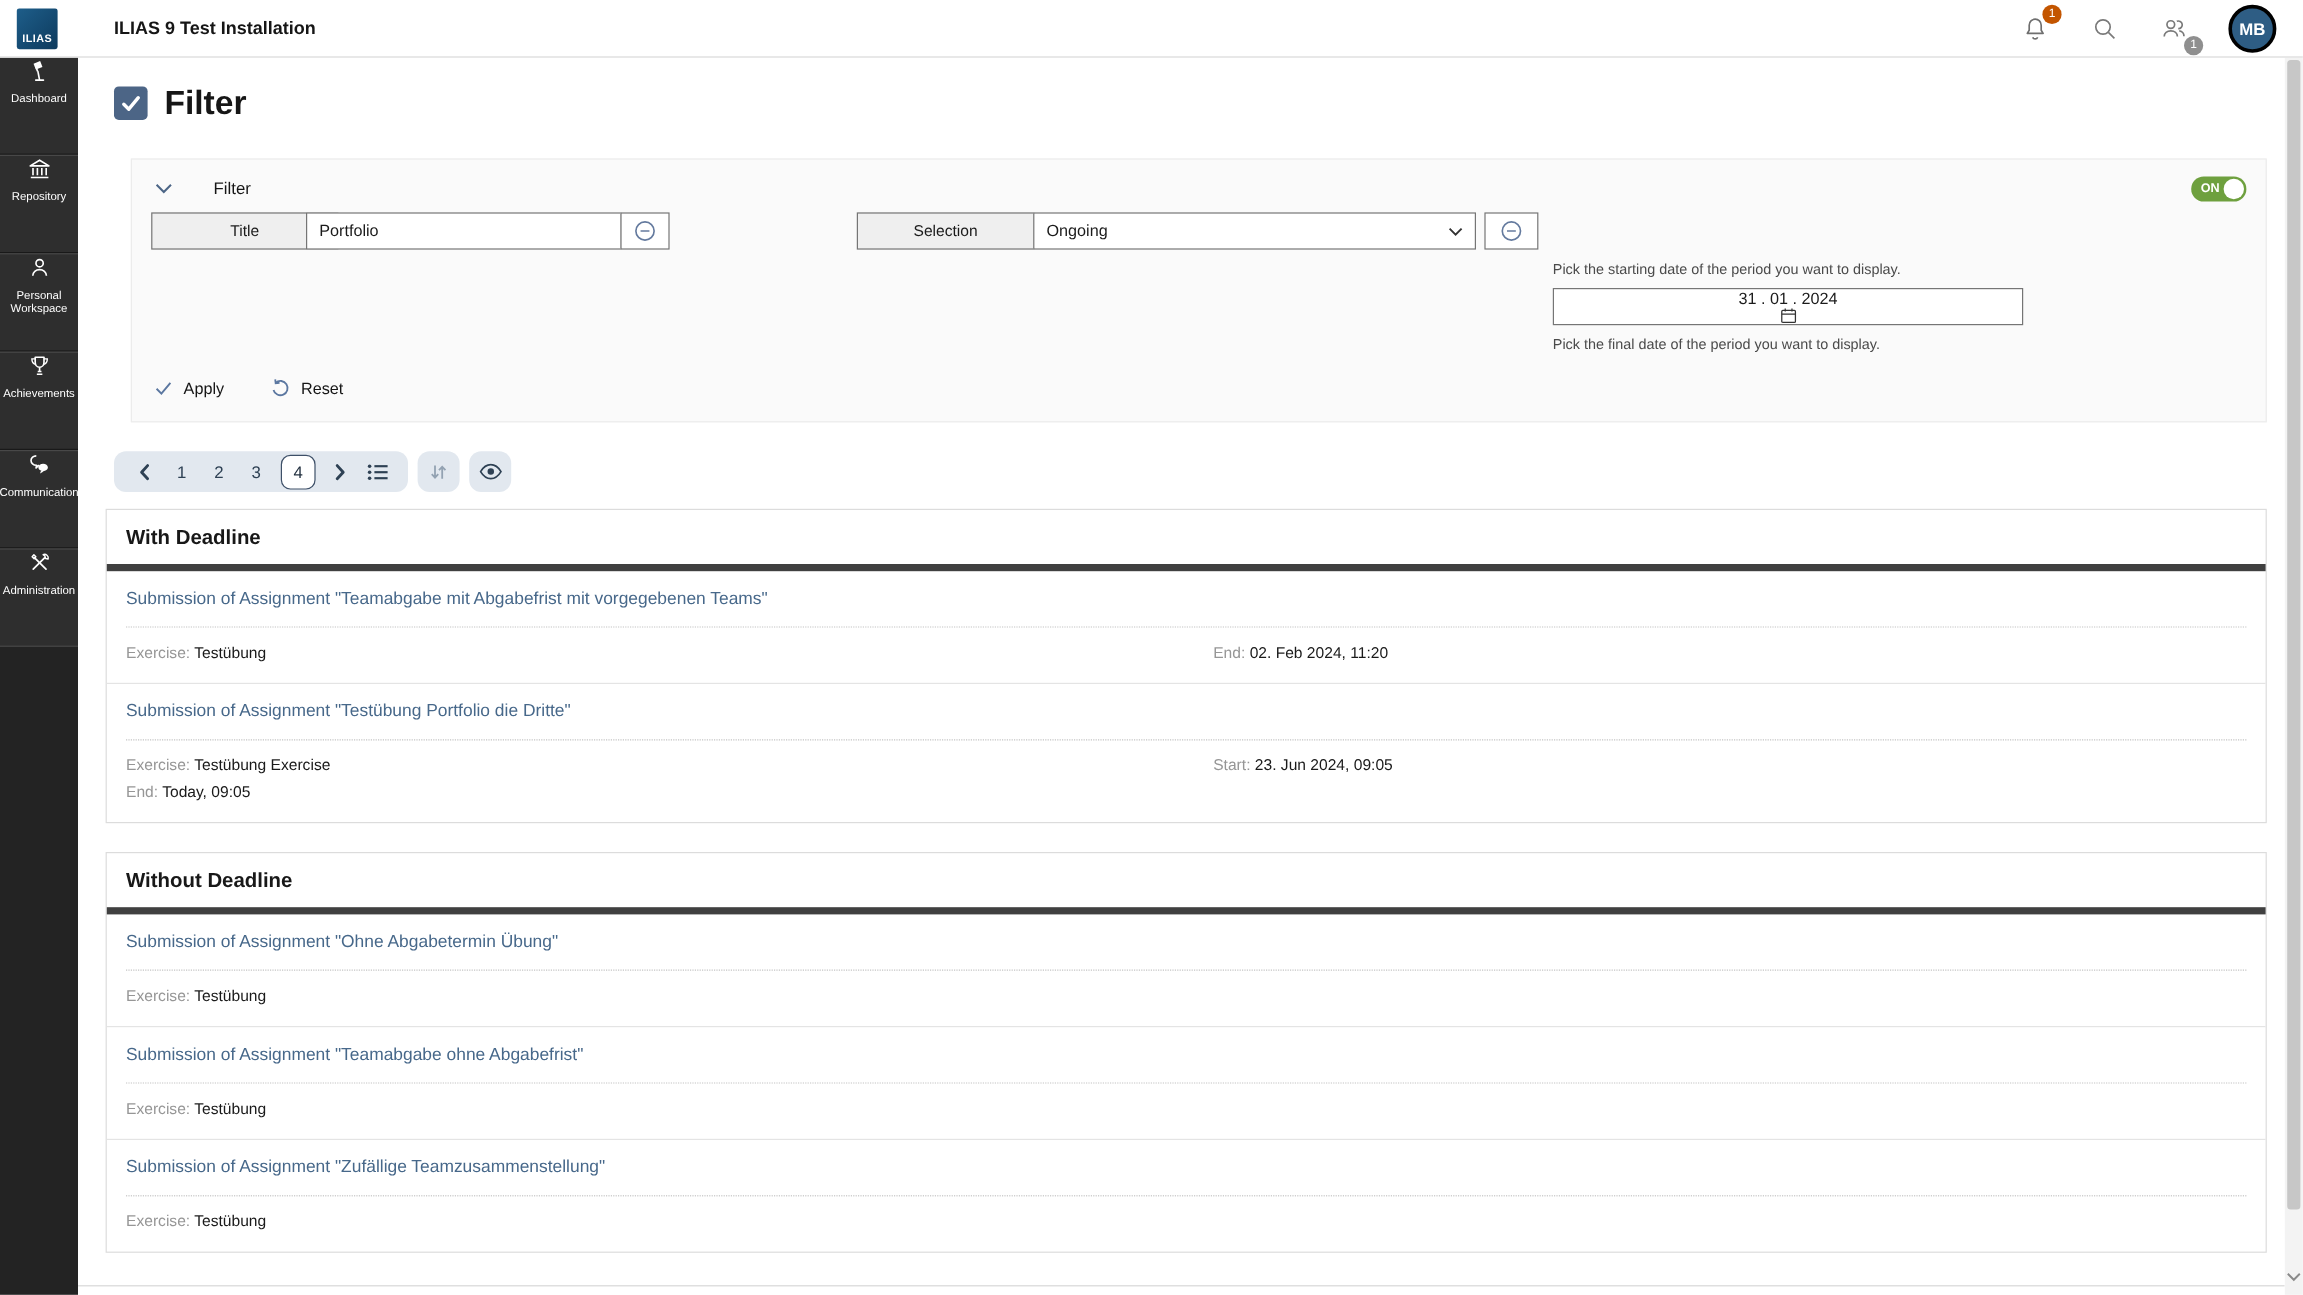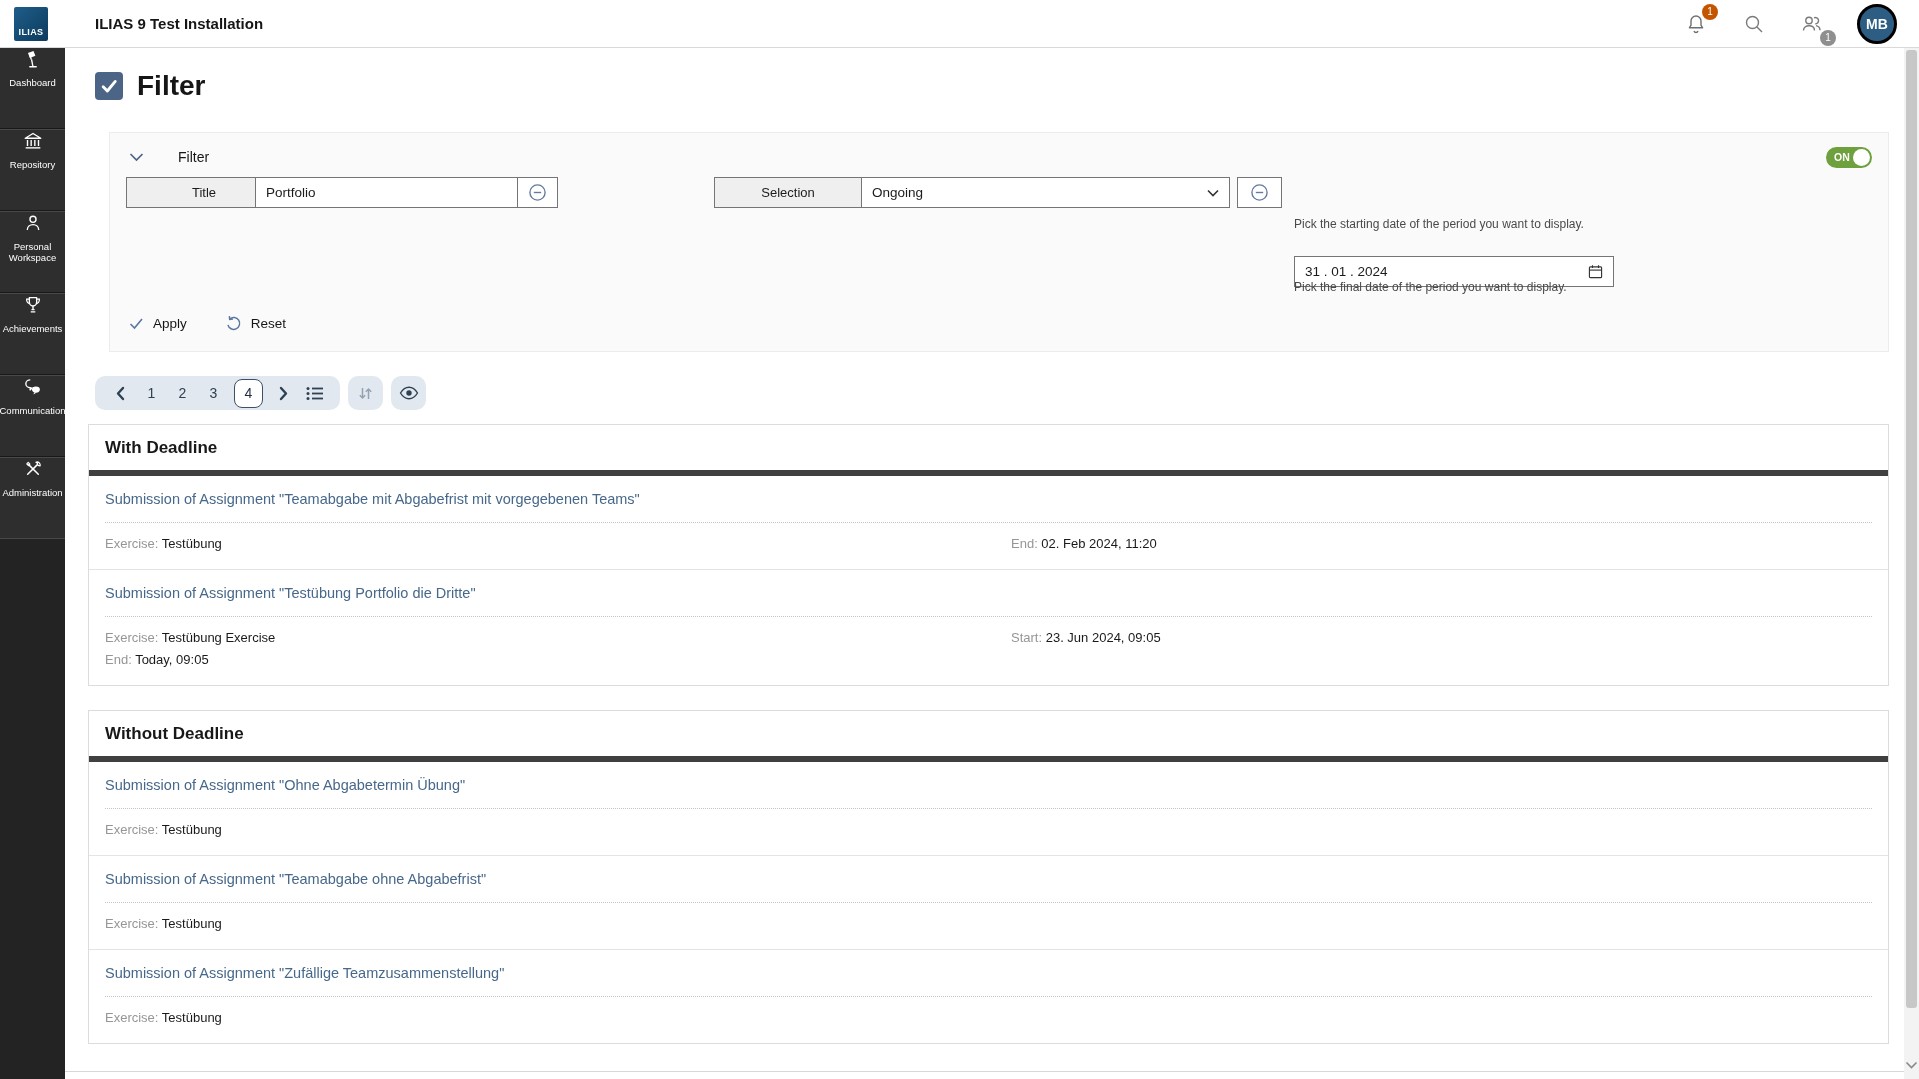--- a/index.html
+++ b/index.html
@@ -57,21 +57,21 @@
   .fselect{padding:0 10px;justify-content:space-between;cursor:pointer;}
   .fminus{justify-content:center;cursor:pointer;}
   .fdate{padding:0 10px;justify-content:space-between;cursor:text;}
   #f-title-label{left:0;width:156px;top:0;}
   #f-title-input{left:129px;width:263px;top:0;}
   #f-minus1{left:391px;width:41px;top:0;}
   #f-sel-label{left:588px;width:148px;top:0;}
   #f-sel-input{left:735px;width:369px;top:0;}
   #f-minus2{left:1111px;width:45px;top:0;}
   #f-date1{left:1168px;width:395px;top:0;}
-  #f-date2{left:1168px;width:320px;top:79px;}
+  #f-date2{left:1168px;width:392px;top:63px;flex-direction:column;}
   .helper{position:absolute;font-size:12px;color:#4a4a4a;}
   #f-help1{left:1168px;top:40px;}
   #f-help2{left:1168px;top:103px;}
   .factions{position:absolute;left:3px;top:138px;display:flex;gap:38px;align-items:center;}
   .faction{display:flex;gap:9px;align-items:center;font-size:13.5px;color:#161616;cursor:pointer;}
   
   .pagination{margin-top:24px;margin-left:7px;display:flex;gap:8px;align-items:center;}
   .pg-main{height:34px;background:#e2e8ef;border-radius:10px;display:flex;align-items:center;padding:0 10px;}
   .pg-btn{min-width:31px;height:34px;display:flex;align-items:center;justify-content:center;
     font-size:14px;color:#2e4154;cursor:pointer;}

